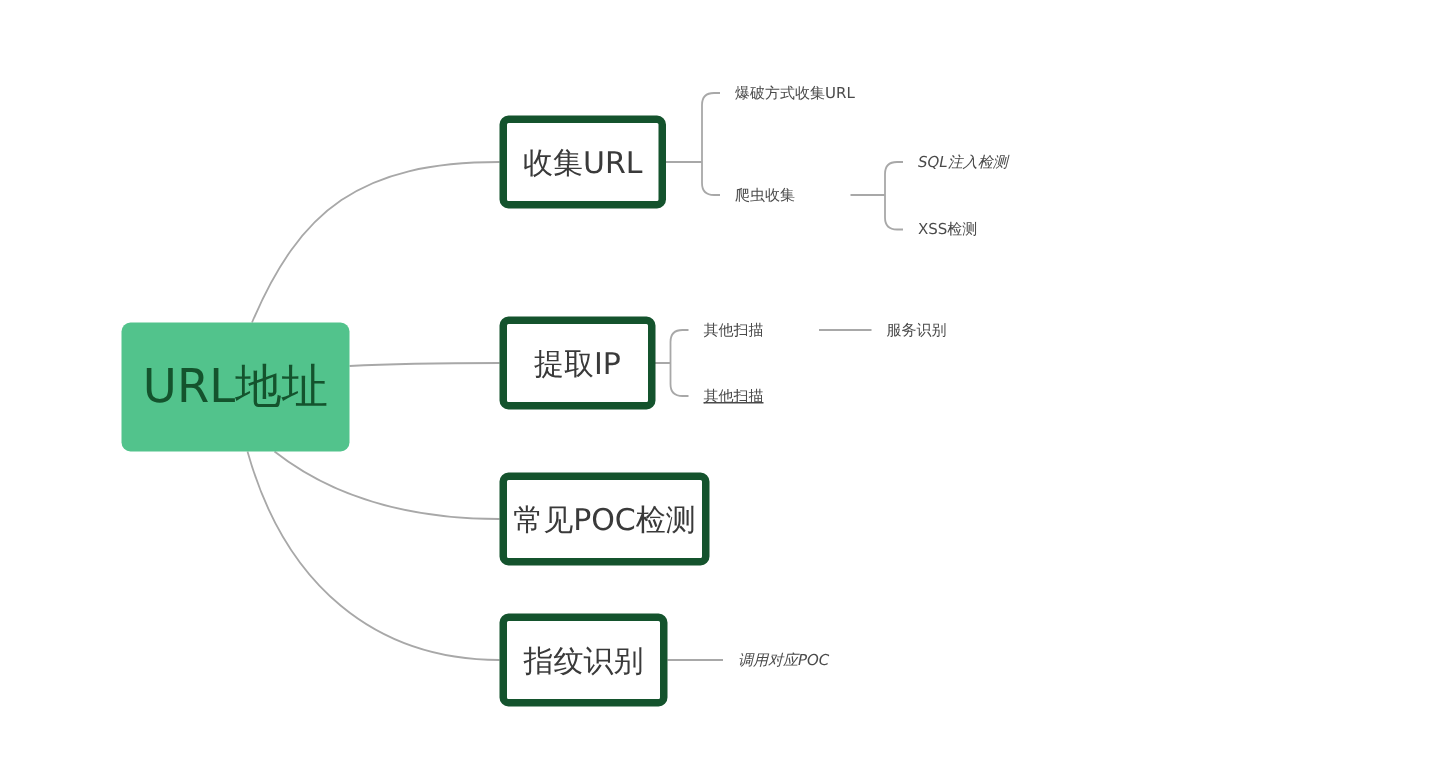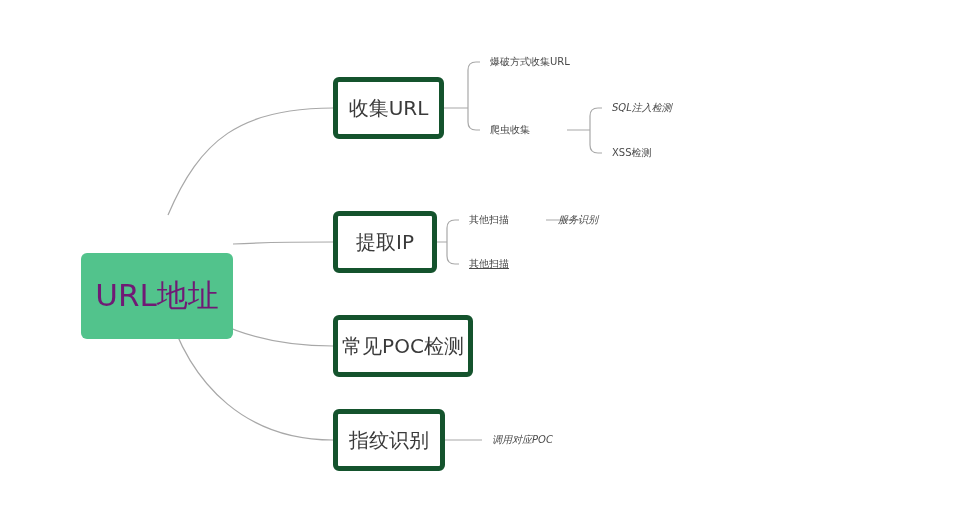--- a/index.html
+++ b/index.html
@@ -2,21 +2,21 @@
 <html><head>
 <meta charset="utf-8">
 <style>
   html, body { margin: 0; padding: 0; background: #ffffff; }
   body { width: 953px; height: 516px; position: relative; overflow: hidden;
          font-family: "DejaVu Sans", "Liberation Sans", sans-serif; }
   #connectors { position: absolute; left: 0; top: 0; width: 953px; height: 516px; }
   .node { position: absolute; box-sizing: border-box; display: flex; align-items: center;
           justify-content: center; white-space: nowrap; color: #333333; }
   .root { left: 81px; top: 215px; width: 152px; height: 86px; border-radius: 6px;
-          background: #52c38c; color: #701a75; font-size: 31px; margin-top: 38px; }
+          background: #52c38c; color: #14532d; font-size: 31px; }
   .l1 { background: #ffffff; border: 5px solid #14532d; border-radius: 6px;
         font-size: 20px; height: 62px; color: #3a3a3a; }
   .leaf { font-size: 10px; color: #4a4a4a; justify-content: flex-start; height: 20px; }
 </style>
 </head>
 <body>
 
 <svg id="connectors" xmlns="http://www.w3.org/2000/svg">
   <g fill="none" stroke="#a8a8a8" stroke-width="1.2">
 
@@ -43,16 +43,16 @@
 <div class="node l1" style="left:333px; top:211px; width:104px;">提取IP</div>
 <div class="node l1" style="left:333px; top:315px; width:140px;">常见POC检测</div>
 <div class="node l1" style="left:333px; top:409px; width:112px;">指纹识别</div>
 
 <div class="node leaf" style="left:490px; top:52px;">爆破方式收集URL</div>
 <div class="node leaf" style="left:490px; top:120px;">爬虫收集</div>
 <div class="node leaf" style="left:612px; top:98px;font-style:italic;">SQL注入检测</div>
 <div class="node leaf" style="left:612px; top:143px;">XSS检测</div>
 
 <div class="node leaf" style="left:469px; top:210px;">其他扫描</div>
-<div class="node leaf" style="left:558px; top:210px;font-style:italic;">服务识别</div>
+<div class="node leaf" style="left:591px; top:210px;">服务识别</div>
 <div class="node leaf" style="left:469px; top:254px;text-decoration:underline;">其他扫描</div>
 
 <div class="node leaf" style="left:492px; top:430px;font-style:italic;">调用对应POC</div>
 
 </body></html>

